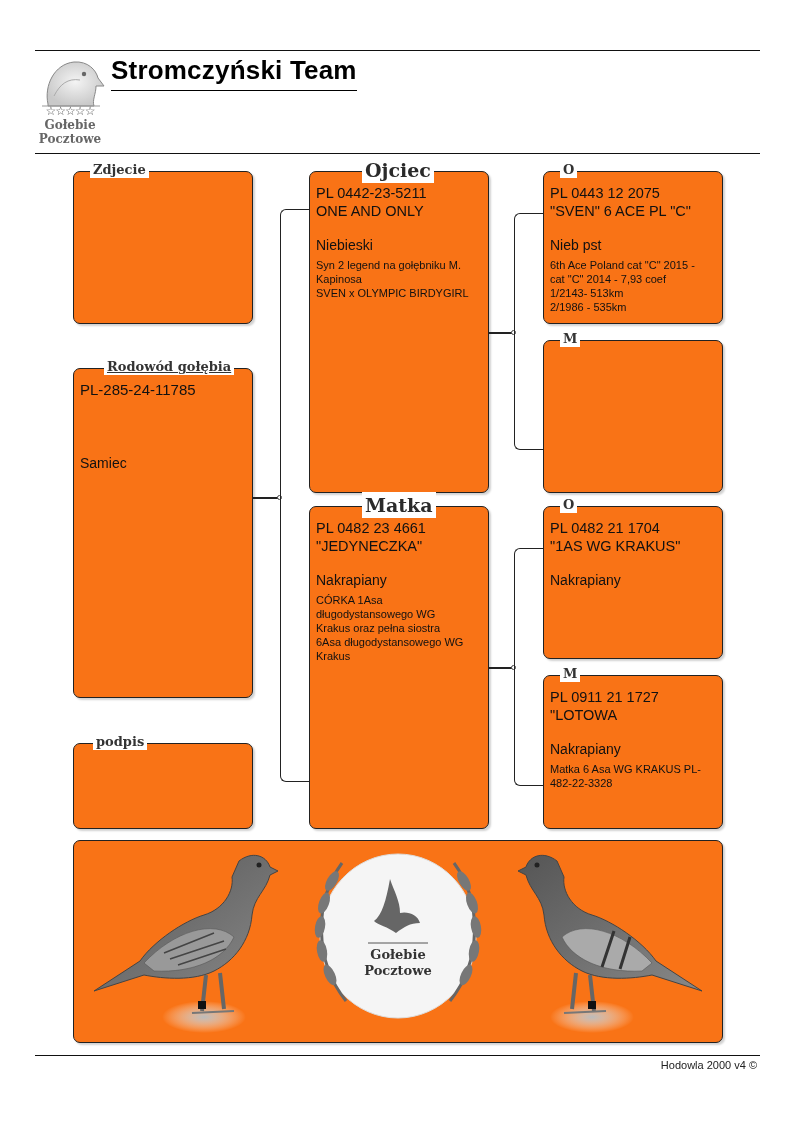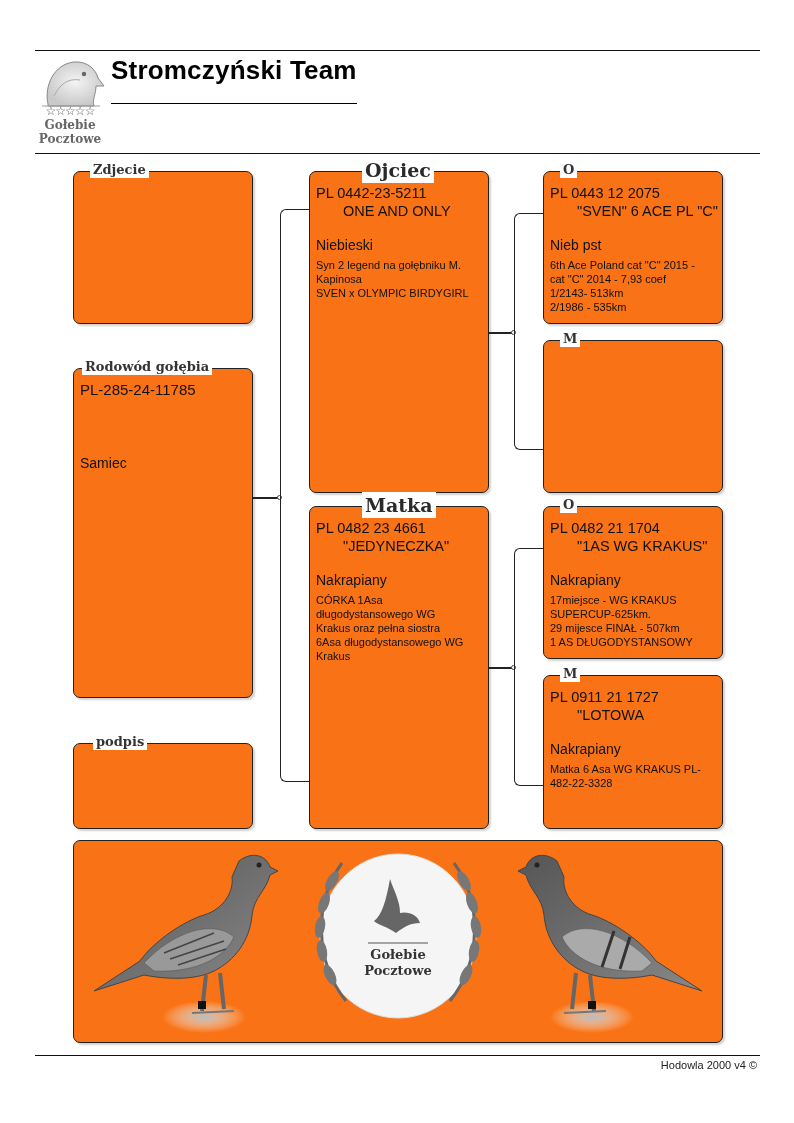--- a/index.html
+++ b/index.html
@@ -1,30 +1,30 @@
 <!DOCTYPE html>
 <html><head>
 <meta charset="utf-8">
 <style>
   html, body { margin:0; padding:0; background:#ffffff; }
   body { width:794px; height:1123px; position:relative; overflow:hidden;
          font-family:"Liberation Sans", sans-serif; color:#111; }
   .hline { position:absolute; left:35px; width:725px; height:1px; background:#111; }
   .logo { position:absolute; left:34px; top:56px; width:72px; height:92px; }
   .team-title { position:absolute; left:111px; top:55px; font-size:26px; font-weight:bold;
-    color:#000; border-bottom:1.5px solid #000; padding-bottom:18px; line-height:30px; letter-spacing:0.2px;}
+    color:#000; border-bottom:1.5px solid #000; padding-bottom:5px; line-height:30px; letter-spacing:0.2px;}
   .box { position:absolute; border:1.5px solid #222; border-radius:7px; background:#f97316;
          box-shadow:2px 2px 2px rgba(0,0,0,0.18); box-sizing:border-box; }
   .legend { position:absolute; top:-10px; background:#fff; padding:0 3px;
     font-family:"DejaVu Serif", serif; font-weight:bold; color:#333; line-height:16px; font-size:13px; }
   .legend.big { font-size:19px; top:-15px; line-height:26px; color:#2a2a2a; }
   .legend.small { font-size:13px; top:-10px; }
   .content { position:absolute; left:6px; top:12px; right:4px; }
   .ring { font-size:14.5px; line-height:18px; color:#111; }
-  .name { font-size:14.5px; line-height:18px; color:#111;margin-left:27px; }
+  .name { font-size:14.5px; line-height:18px; color:#111; }
   .color { font-size:14px; line-height:17px; margin-top:17px; color:#111; }
   .desc { font-size:11px; line-height:14px; margin-top:4px; color:#111; }
   .sub-ring { font-size:15px; line-height:18px; }
   .sex { font-size:14px; position:absolute; left:6px; top:86px; }
   .line { position:absolute; background:#222; }
   .node { position:absolute; width:5px; height:5px; border:1px solid #444; border-radius:50%; background:#fff; box-sizing:border-box;}
   .footer-text { position:absolute; right:37px; top:1059px; font-size:11px; color:#222; }
   .pic-panel { position:absolute; left:73px; top:840px; width:650px; height:203px; }
   .bracket { position:absolute; border:1.5px solid #222; border-right:none; border-radius:6px 0 0 6px; box-sizing:border-box; }
 </style>
@@ -50,21 +50,21 @@
   <div style="position:absolute;left:0;top:76px;width:72px;text-align:center;font-family:'DejaVu Serif',serif;font-weight:bold;font-size:12px;color:#666;">Pocztowe</div>
 </div>
 <div class="team-title">Stromczyński Team</div>
 <div class="hline" style="top:153px;"></div>
 
 <div class="box" style="left:73px;top:171px;width:180px;height:153px;">
   <div class="legend small" style="left:16px;">Zdjecie</div>
 </div>
 
 <div class="box" style="left:73px;top:368px;width:180px;height:330px;">
-  <div class="legend small" style="left:8px;">Rodowód gołębia</div>
+  <div class="legend small" style="left:30px;text-decoration:underline;">Rodowód gołębia</div>
   <div class="content">
     <div class="sub-ring">PL-285-24-11785</div>
   </div>
   <div class="sex">Samiec</div>
 </div>
 
 <div class="box" style="left:73px;top:743px;width:180px;height:86px;">
   <div class="legend small" style="left:19px;">podpis</div>
 </div>
 
@@ -128,26 +128,20 @@
 <div class="box" style="left:543px;top:340px;width:180px;height:153px;">
   <div class="legend small" style="left:16px;">M</div>
 </div>
 
 <div class="box" style="left:543px;top:506px;width:180px;height:153px;">
   <div class="legend small" style="left:16px;">O</div>
   <div class="content">
     <div class="ring">PL 0482 21 1704</div>
     <div class="name">"1AS WG KRAKUS"</div>
     <div class="color">Nakrapiany</div>
-    <div class="desc">
-      <div>17miejsce - WG KRAKUS</div>
-      <div>SUPERCUP-625km.</div>
-      <div>29 mijesce FINAŁ - 507km</div>
-      <div>1 AS DŁUGODYSTANSOWY</div>
-    </div>
   </div>
 </div>
 
 <div class="box" style="left:543px;top:675px;width:180px;height:154px;">
   <div class="legend small" style="left:16px;">M</div>
   <div class="content">
     <div class="ring">PL 0911 21 1727</div>
     <div class="name">"LOTOWA</div>
     <div class="color">Nakrapiany</div>
     <div class="desc">

